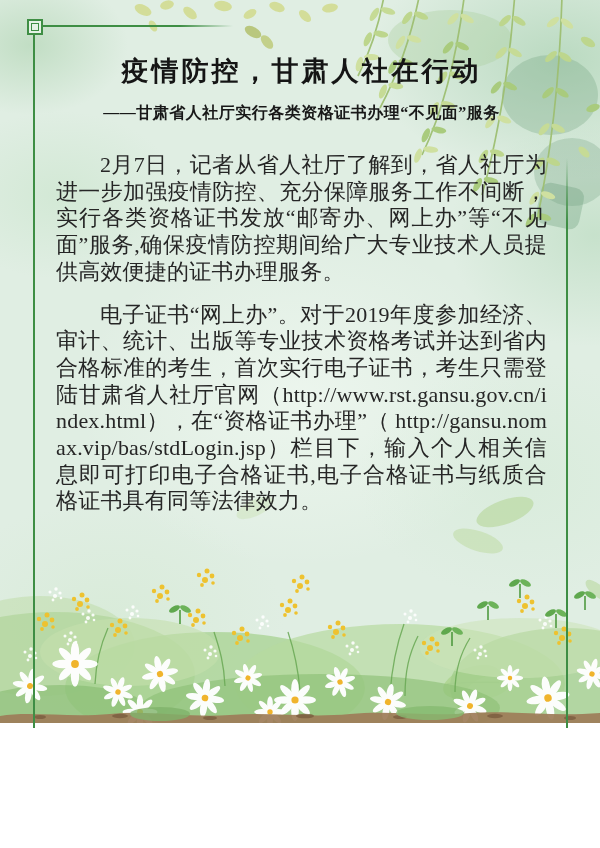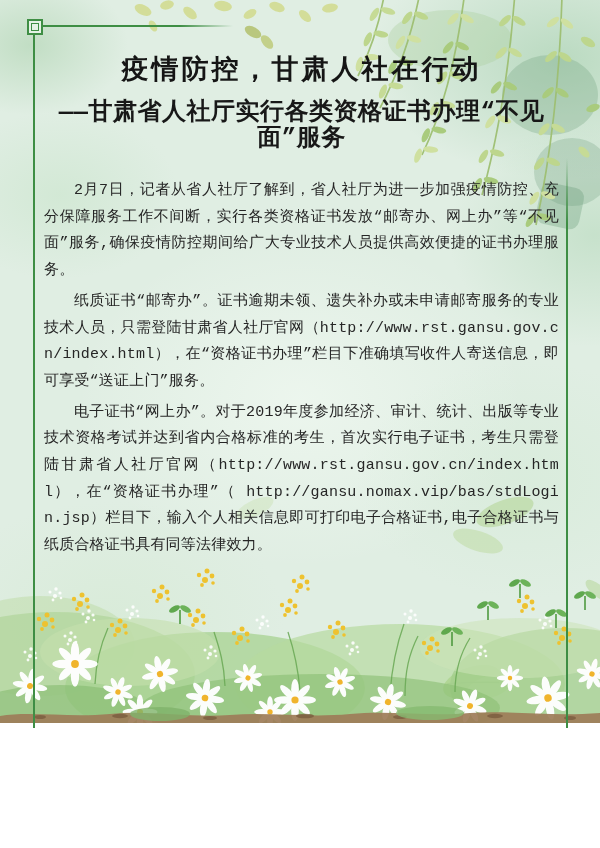--- a/index.html
+++ b/index.html
@@ -1,21 +1,21 @@
 <!DOCTYPE html>
 <html><head>
 <meta charset="utf-8">
 <style>
   html, body { margin: 0; padding: 0; background: #ffffff; }
   .page {
     position: relative;
     width: 600px;
     height: 728px;
     overflow: hidden;
-    font-family: Liberation Mono, monospace;
+    font-family: Liberation Serif, serif;
     background-color: #e0eee3;
     background-image:
       radial-gradient(ellipse 140px 100px at 30px 45px,  rgba(168,208,170,0.55), rgba(168,208,170,0) 70%),
       radial-gradient(ellipse 270px 170px at 560px 60px, rgba(148,198,158,0.50), rgba(148,198,158,0) 70%),
       radial-gradient(ellipse 210px 160px at 595px 235px,rgba(168,210,175,0.45), rgba(168,210,175,0) 70%),
       radial-gradient(ellipse 170px 120px at 60px 195px, rgba(190,224,192,0.40), rgba(190,224,192,0) 70%),
       radial-gradient(ellipse 240px 170px at 525px 480px,rgba(205,232,207,0.35), rgba(205,232,207,0) 70%),
       radial-gradient(ellipse 320px 240px at 300px 400px,rgba(246,252,246,0.55), rgba(246,252,246,0) 70%),
       radial-gradient(ellipse 250px 170px at 110px 620px,rgba(203,230,198,0.35), rgba(203,230,198,0) 70%);
   }
@@ -42,26 +42,26 @@
 
   
   .content { position: absolute; left: 40px; right: 37px; top: 54px; z-index: 5; }
   .title {
     margin: 0; text-align: center;
     font-size: 27px; font-weight: 700; letter-spacing: 3px;
     color: #151515; line-height: 34px;
   }
   .subtitle {
     margin: 12px 0 0 0; text-align: center;
-    font-size: 24px; font-weight: 700; letter-spacing: 0.5px;
+    font-size: 16px; font-weight: 700; letter-spacing: 0.5px;
     color: #181818; line-height: 26px;
   }
   .body-text p {
-    margin: 4px; text-indent: 2em;
-    font-size: 15px; line-height: 26.7px; letter-spacing: 0.2px;
+    margin: 16px; text-indent: 2em;
+    font-size: 22px; line-height: 26.7px; letter-spacing: 0.2px;
     color: #262626; text-align: justify;
     word-break: break-all;
   }
   .body-text { margin-top: 26px; }
 </style>
 </head>
 <body>
 
 <div class="page">
 
@@ -272,18 +272,17 @@
   </div>
   <div class="sq sq-bl">
     <div class="sq-inner"></div>
   </div>
 
   <div class="content">
     <h1 class="title">疫情防控，甘肃人社在行动</h1>
     <h2 class="subtitle">——甘肃省人社厅实行各类资格证书办理“不见面”服务</h2>
     <div class="body-text">
       <p>2月7日，记者从省人社厅了解到，省人社厅为进一步加强疫情防控、充分保障服务工作不间断，实行各类资格证书发放“邮寄办、网上办”等“不见面”服务,确保疫情防控期间给广大专业技术人员提供高效便捷的证书办理服务。</p>
-      <p>纸质证书“邮寄办”。证书逾期未领、遗失补办或未申请邮寄服务的专业技术人员，只需登陆甘肃省人社厅官网（http://www.rst.gansu.gov.cn/index.html），在“资格证书办理”栏目下准确填写收件人寄送信息，即可享受“送证上门”服务。</p>
       <p>电子证书“网上办”。对于2019年度参加经济、审计、统计、出版等专业技术资格考试并达到省内合格标准的考生，首次实行电子证书，考生只需登陆甘肃省人社厅官网（http://www.rst.gansu.gov.cn/index.html），在“资格证书办理”（ http://gansu.nomax.vip/bas/stdLogin.jsp）栏目下，输入个人相关信息即可打印电子合格证书,电子合格证书与纸质合格证书具有同等法律效力。</p>
     </div>
   </div>
 
 </div>
 
 </body></html>

